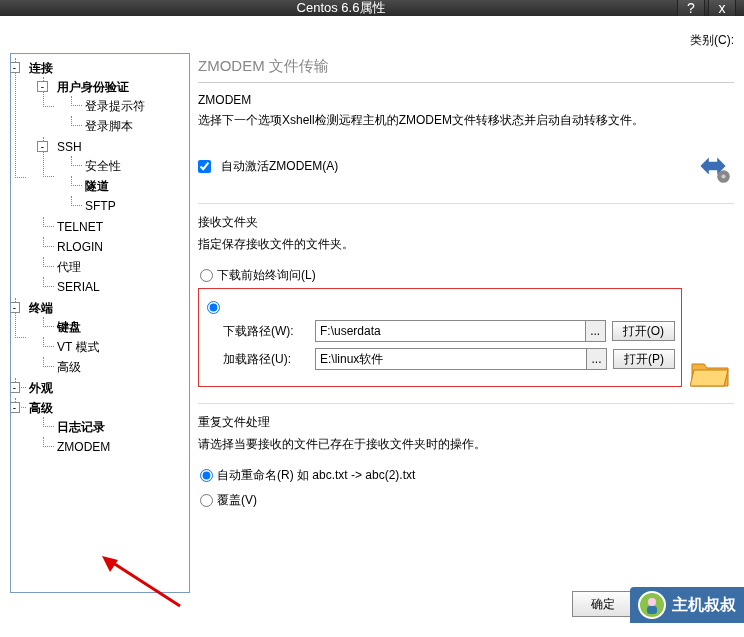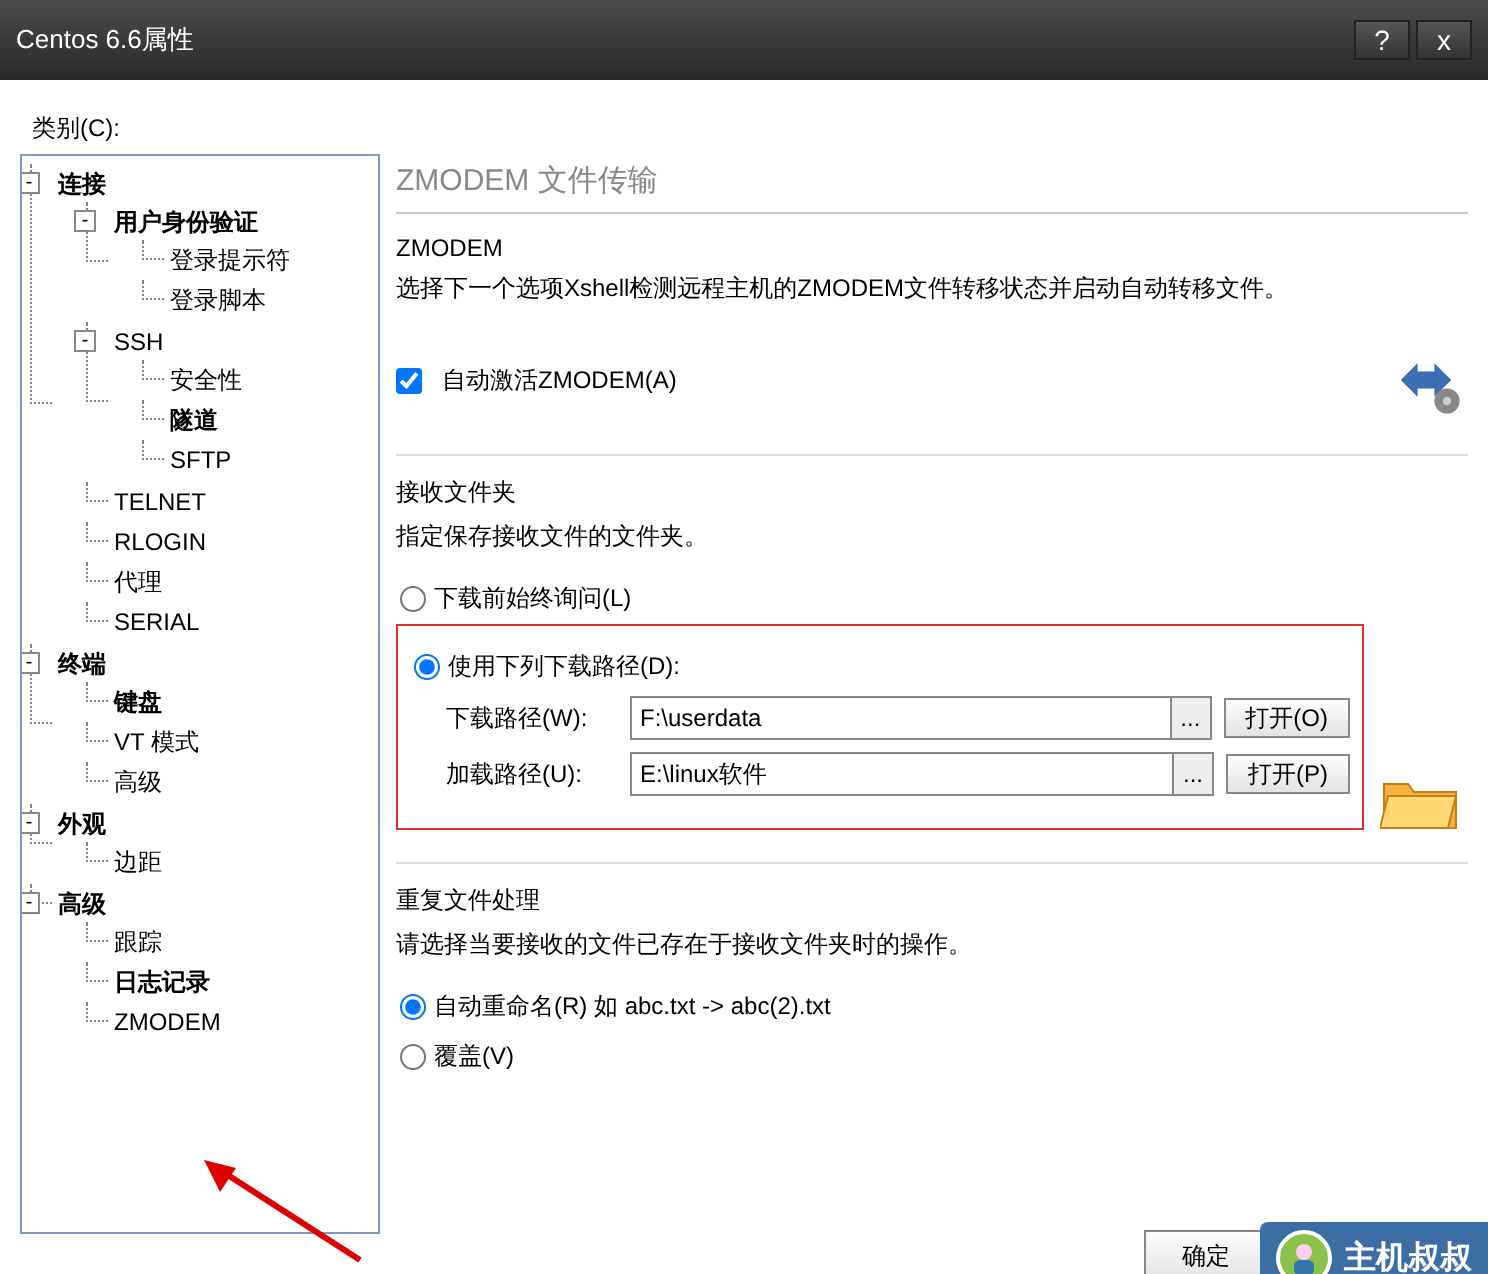--- a/index.html
+++ b/index.html
@@ -1,21 +1,21 @@
 <!DOCTYPE html>
 <html><head>
 <meta charset="utf-8">
 <style>
 * { box-sizing: border-box; margin: 0; padding: 0; }
 body { font-family: "Microsoft YaHei", "SimSun", Arial, sans-serif; font-size: 12px; background: #fff; width: 744px; height: 637px; overflow: hidden; }
-.titlebar { background: linear-gradient(#4a4a4a, #2a2a2a); color: #fff; height: 40px; display: flex; align-items: center; padding: 0 8px; }
+.titlebar { background: linear-gradient(#4a4a4a, #2a2a2a); color: #fff; height: 16px; display: flex; align-items: center; padding: 0 8px; text-align: center; }
 .titlebar .title { flex: 1; font-size: 13px; }
 .titlebar .btn { width: 28px; height: 20px; background: linear-gradient(#555,#333); border: 1px solid #222; margin-left: 3px; display: flex; align-items: center; justify-content: center; font-size: 14px; cursor: pointer; }
 .body { background: #fff; padding: 10px; height: 609px; position: relative; }
-.cat-label { margin: 6px 0 4px 6px; }
+.cat-label { margin: 6px 0 4px 6px; text-align: right; }
 .layout { display: flex; gap: 8px; height: 540px; }
 .tree-panel { width: 180px; border: 1px solid #7a9ac0; background: #fff; overflow: auto; padding: 4px 2px; }
 .tree ul { list-style: none; padding-left: 14px; }
 .tree > ul { padding-left: 2px; }
 .tree li { position: relative; padding: 1px 0 1px 14px; line-height: 18px; white-space: nowrap; }
 .tree li::before { content: ""; position: absolute; left: 0; top: 0; bottom: 50%; width: 10px; border-left: 1px dotted #888; border-bottom: 1px dotted #888; }
 .tree li:last-child::before { bottom: auto; height: 9px; }
 .tree .exp { position: absolute; left: -6px; top: 4px; width: 11px; height: 11px; border: 1px solid #888; background: #fff; font-size: 10px; line-height: 9px; text-align: center; cursor: pointer; z-index: 1; }
 .tree .bold { font-weight: bold; }
 .right { flex: 1; display: flex; flex-direction: column; }
@@ -79,27 +79,23 @@
           </ul>
         </li>
         <li><span class="exp">-</span><span class="bold">终端</span>
           <ul>
             <li><span class="bold">键盘</span></li>
             <li><span>VT 模式</span></li>
             <li><span>高级</span></li>
           </ul>
         </li>
         <li><span class="exp">-</span><span class="bold">外观</span>
-          <ul>
-            <li><span>边距</span></li>
-          </ul>
         </li>
         <li><span class="exp">-</span><span class="bold">高级</span>
           <ul>
-            <li><span>跟踪</span></li>
             <li><span class="bold">日志记录</span></li>
             <li><span>ZMODEM</span></li>
           </ul>
         </li>
       </ul>
     </div>
 
     <div class="right">
       <div class="right-hdr">ZMODEM 文件传输</div>
 
@@ -127,21 +123,20 @@
       <div style="display:flex;align-items:flex-end;">
         <div style="flex:1">
           <div class="radio-row">
             <input type="radio" name="dl" style="">
             <span>下载前始终询问(L)</span>
           </div>
 
           <div class="redbox">
             <div class="radio-row">
               <input type="radio" name="dl" checked="" style="">
-              <span>使用下列下载路径(D):</span>
             </div>
             <div class="path-row">
               <span class="path-label">下载路径(W):</span>
               <div class="path-input-wrap">
                 <input class="path-input" value="F:\userdata" style="">
                 <span class="dots">...</span>
               </div>
               <button class="open-btn">打开(O)</button>
             </div>
             <div class="path-row">

